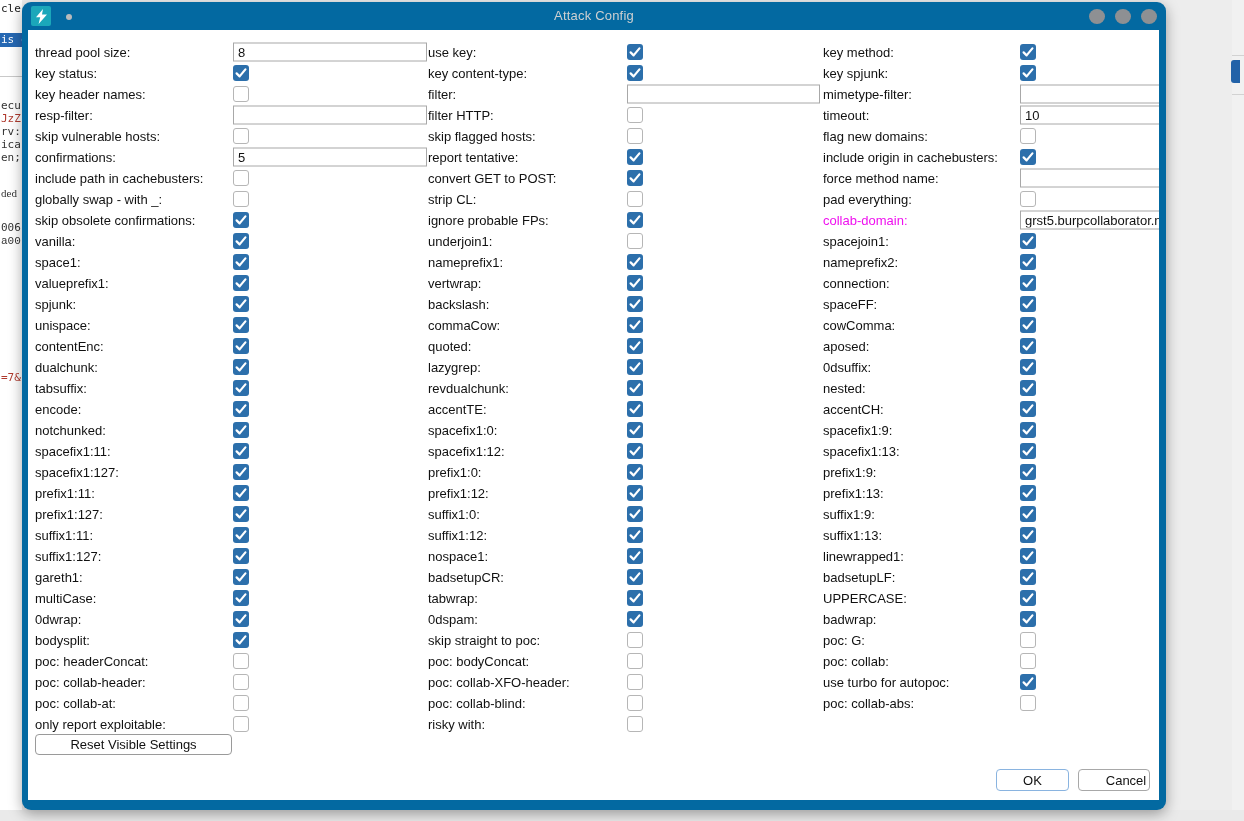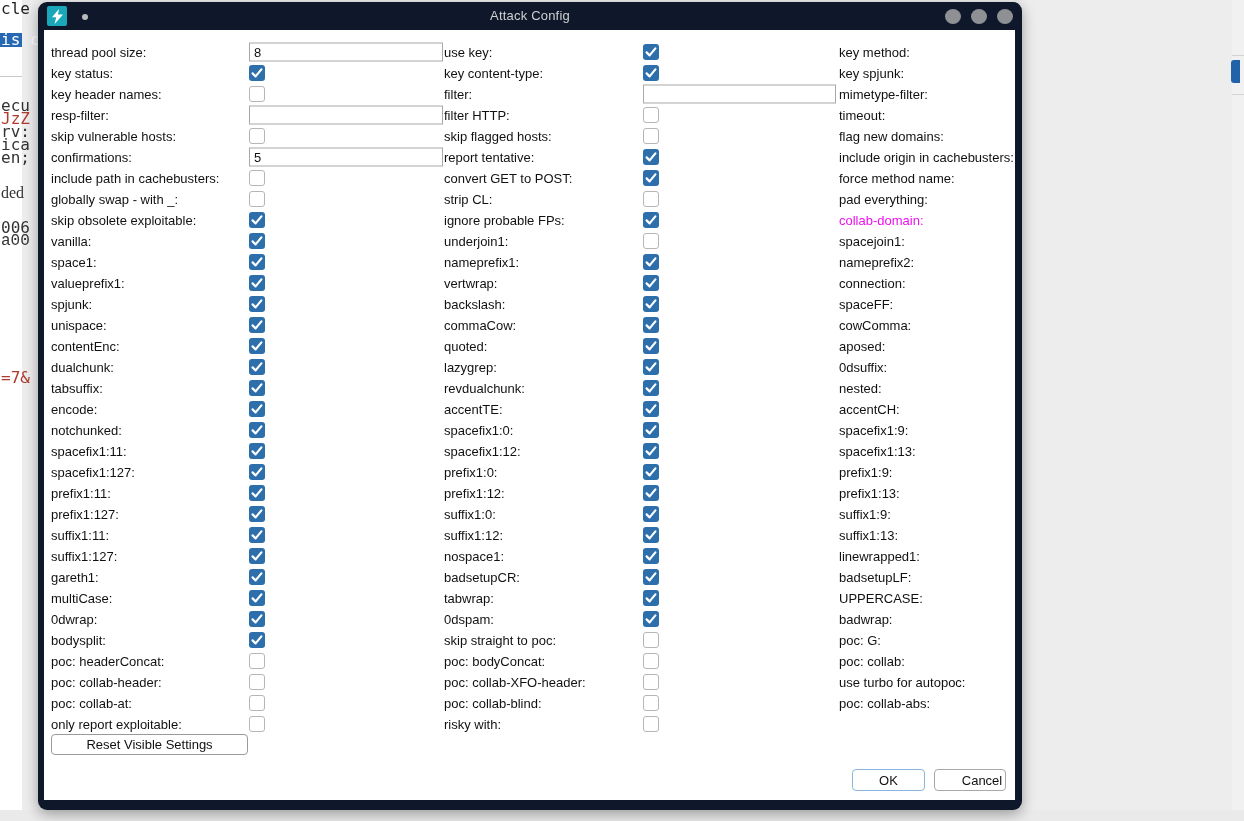--- a/index.html
+++ b/index.html
@@ -11,40 +11,40 @@
     overflow:hidden;
   }
 
   
   .left-strip {
     position:absolute; left:0; top:0; width:22px; height:810px;
     background:#ffffff; z-index:0;
   }
   .frag {
     position:absolute; left:1px; white-space:nowrap;
-    font-family:"DejaVu Sans Mono", monospace; font-size:16px; line-height:14px;
+    font-family:"DejaVu Sans Mono", monospace; font-size:11px; line-height:14px;
   }
   .frag.hl { left:0; width:22px; padding-left:1px; background:#2668b3; }
   .left-sep { position:absolute; left:0; width:22px; height:1px; background:#c9c9c9; }
 
   .right-strip {
     position:absolute; right:0; top:0; width:12px; height:810px;
     background:#f1f1f1; z-index:0;
   }
   .right-sep { position:absolute; right:0; width:12px; height:1px; background:#d2d2d2; }
   .right-chip {
     position:absolute; right:4px; top:60px; width:9px; height:23px;
     background:#2262a8; border-radius:3px 0 0 3px;
   }
   .bottom-strip { position:absolute; left:0; top:810px; width:1244px; height:11px; background:#eaeaea; }
 
   
   .window {
-    position:absolute; left:38px; top:2px; width:984px; height:808px;
-    background:#0f172a; border-radius:9px;
+    position:absolute; left:22px; top:2px; width:1144px; height:808px;
+    background:#0369a1; border-radius:9px;
     box-shadow:0 4px 14px rgba(0,0,0,.35);
     z-index:1;
   }
   .titlebar { position:relative; height:28px; }
   .app-icon {
     position:absolute; left:9px; top:4px; width:20px; height:20px;
     background:#1ba7ba; border-radius:2px;
     display:flex; align-items:center; justify-content:center;
   }
   .title-dot {
@@ -198,21 +198,21 @@
             <span class="cb off"></span>
           </span>
         </div>
         <div class="row">
           <span class="lbl">globally swap - with _:</span>
           <span class="ctrl">
             <span class="cb off"></span>
           </span>
         </div>
         <div class="row">
-          <span class="lbl">skip obsolete exploitable:</span>
+          <span class="lbl">skip obsolete confirmations:</span>
           <span class="ctrl">
             <span class="cb on">
               <svg width="14" height="14" viewBox="0 0 14 14">
                 <path d="M2.6 7.4l3 3 5.8-7" stroke="#fff" stroke-width="2.2" fill="none" stroke-linecap="round" stroke-linejoin="round"></path>
               </svg>
             </span>
           </span>
         </div>
         <div class="row">
           <span class="lbl">vanilla:</span>

